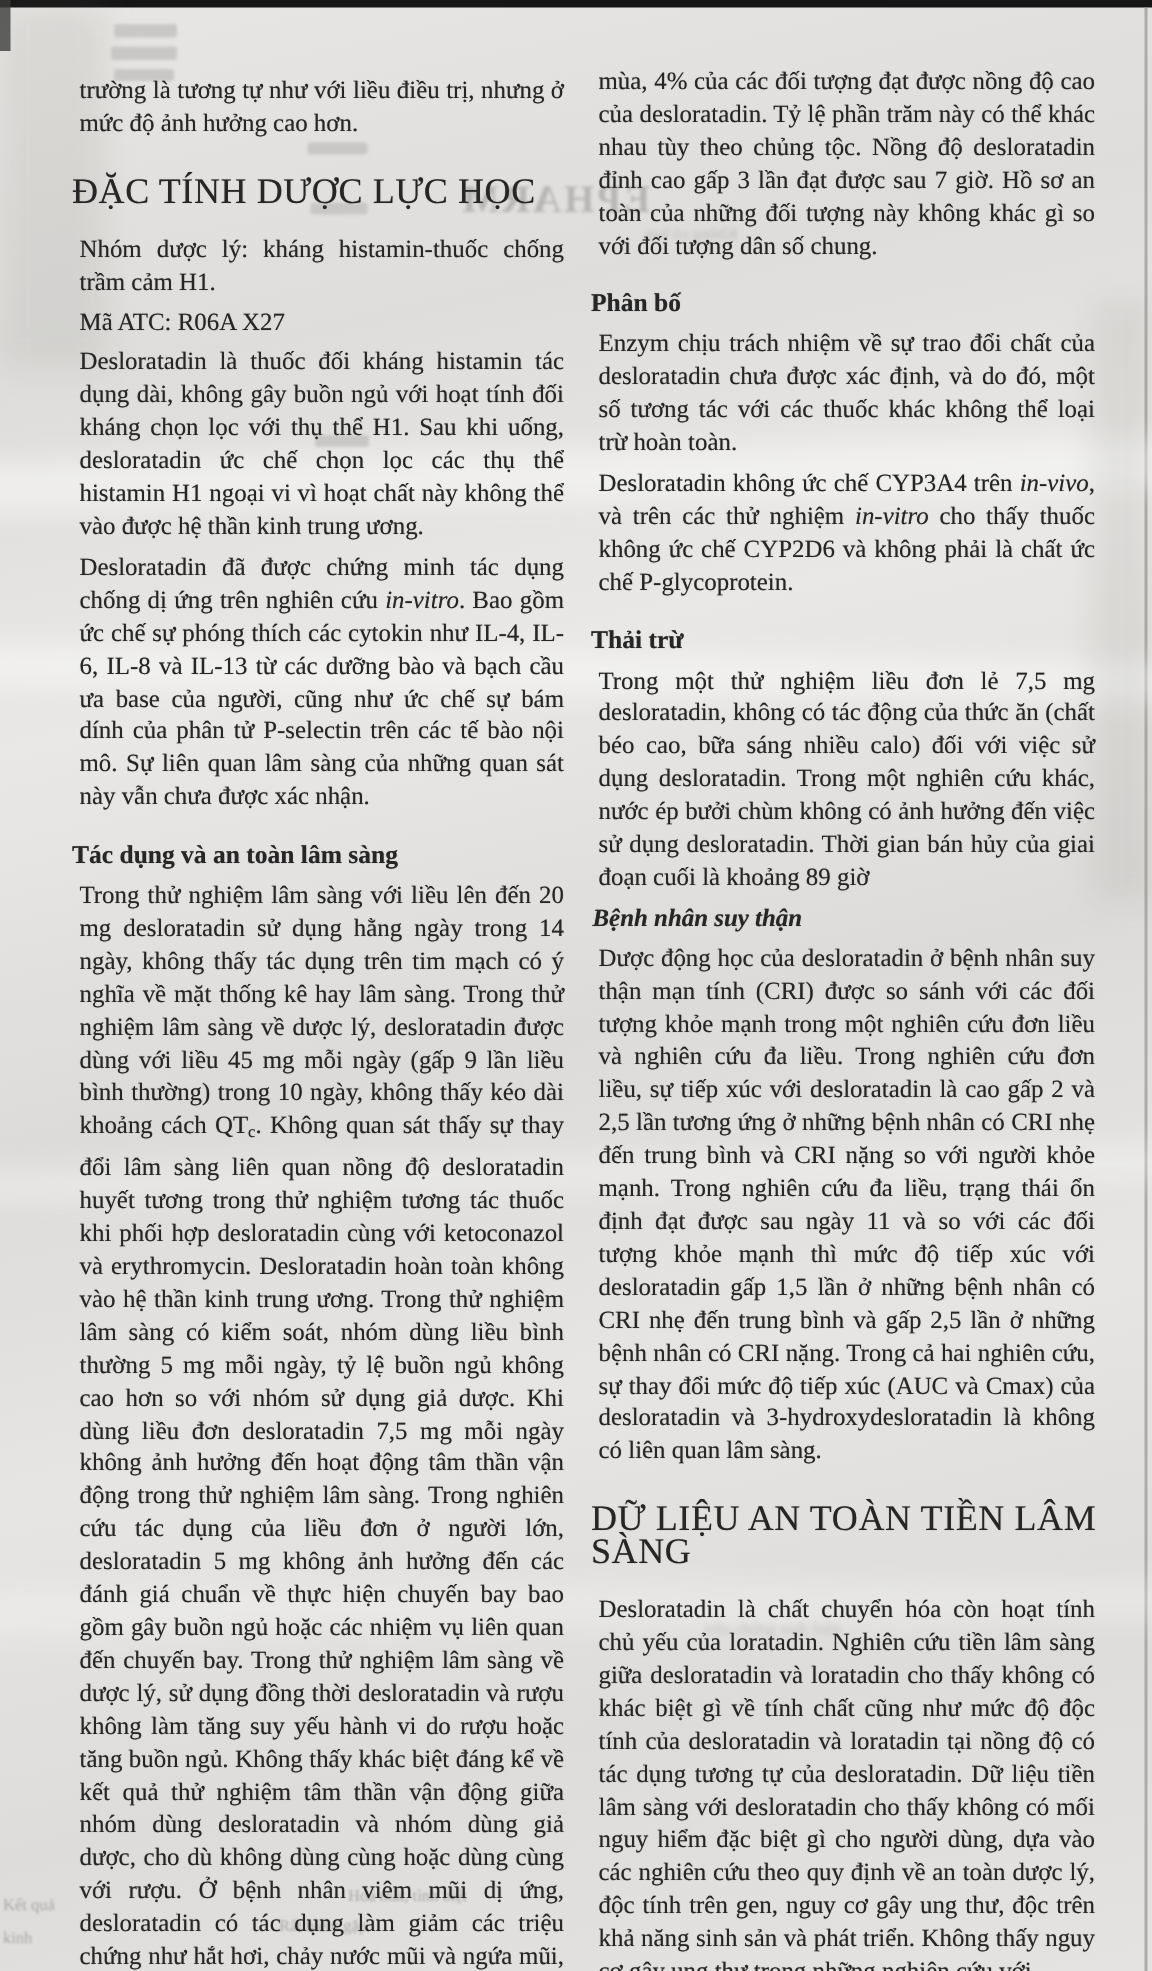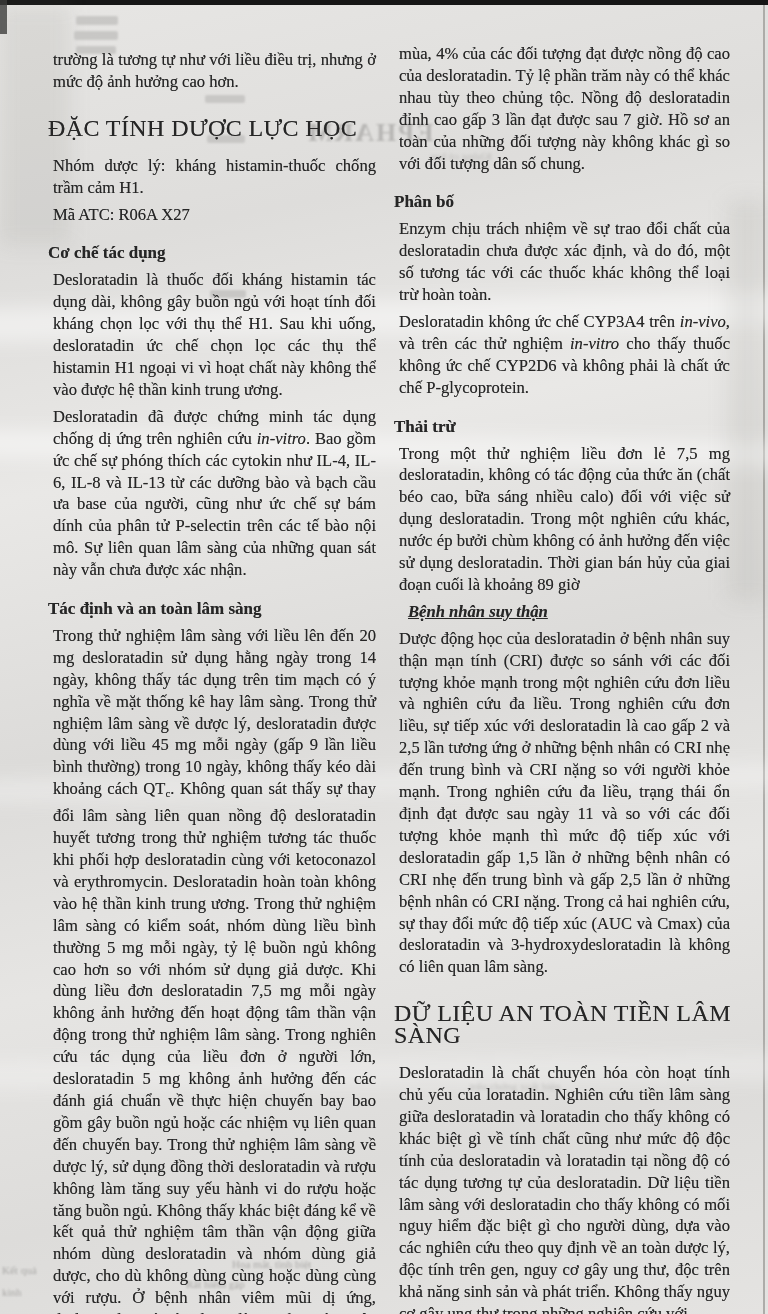--- a/index.html
+++ b/index.html
@@ -38,21 +38,21 @@
   .bp4{left:232px;top:1258px;}
   .bp5{left:430px;top:150px;transform:scaleX(-1);filter:blur(1.4px);opacity:.55;}
   .bp6{left:470px;top:1080px;filter:blur(1.6px);opacity:.5;}
   
   .col{position:absolute;font-size:16.6px;line-height:21.9px;}
   .col-left{left:48px;top:44px;width:333px;height:1270px;overflow:hidden;}
   .col-right{left:394px;top:38px;width:341px;height:1276px;overflow:hidden;}
   .blk-paragraph{text-align:justify;margin:5px;}
   .blk-heading{font-weight:400;font-size:24px;letter-spacing:.4px;margin:25px 0 15px;}
   .blk-subheading{font-weight:700;font-size:17px;margin:17px 0 1px;}
-  .blk-subheading-italic{font-weight:700;font-style:italic;font-size:16.6px;margin:1px 14px 0;text-decoration:underline;}
+  .blk-subheading-italic{font-weight:700;font-style:italic;font-size:16.6px;margin:1px 1px 0;}
   .blk em{font-style:italic;}
   .blk sub{font-size:11px;vertical-align:-3px;}
   .blk{text-shadow:0 0 .6px rgba(40,40,40,.55);}
 </style>
 </head>
 <body>
 
 <div class="page">
   <div class="top-bar"></div>
   <div class="left-corner"></div>
@@ -78,24 +78,23 @@
   <div class="bleed-plain bp3">Rất hiếm gặp</div>
   <div class="bleed-plain bp4">Hoa mắt, tình biệt</div>
   <div class="bleed-plain bp5">Không có ban</div>
   <div class="bleed-plain bp6">trệu chứng xuất hiện</div>
 
   <div class="col col-left">
       <div class="blk blk-paragraph"><span>trường là tương tự như với liều điều trị, nhưng ở mức độ ảnh hưởng cao hơn.</span></div>
       <div class="blk blk-heading"><span>ĐẶC TÍNH DƯỢC LỰC HỌC</span></div>
       <div class="blk blk-paragraph"><span>Nhóm dược lý: kháng histamin-thuốc chống trầm cảm H1.</span></div>
       <div class="blk blk-paragraph"><span>Mã ATC: R06A X27</span></div>
-      <div class="blk blk-subheading"><span>Cơ chế tác dụng</span></div>
       <div class="blk blk-paragraph"><span>Desloratadin là thuốc đối kháng histamin tác dụng dài, không gây buồn ngủ với hoạt tính đối kháng chọn lọc với thụ thể H1. Sau khi uống, desloratadin ức chế chọn lọc các thụ thể histamin H1 ngoại vi vì hoạt chất này không thể vào được hệ thần kinh trung ương.</span></div>
       <div class="blk blk-paragraph"><span>Desloratadin đã được chứng minh tác dụng chống dị ứng trên nghiên cứu </span><em>in-vitro</em><span>. Bao gồm ức chế sự phóng thích các cytokin như IL-4, IL-6, IL-8 và IL-13 từ các dưỡng bào và bạch cầu ưa base của người, cũng như ức chế sự bám dính của phân tử P-selectin trên các tế bào nội mô. Sự liên quan lâm sàng của những quan sát này vẫn chưa được xác nhận.</span></div>
-      <div class="blk blk-subheading"><span>Tác định và an toàn lâm sàng</span></div>
+      <div class="blk blk-subheading"><span>Tác dụng và an toàn lâm sàng</span></div>
       <div class="blk blk-paragraph"><span>Trong thử nghiệm lâm sàng với liều lên đến 20 mg desloratadin sử dụng hằng ngày trong 14 ngày, không thấy tác dụng trên tim mạch có ý nghĩa về mặt thống kê hay lâm sàng. Trong thử nghiệm lâm sàng về dược lý, desloratadin được dùng với liều 45 mg mỗi ngày (gấp 9 lần liều bình thường) trong 10 ngày, không thấy kéo dài khoảng cách QT</span><sub>c</sub><span>. Không quan sát thấy sự thay đổi lâm sàng liên quan nồng độ desloratadin huyết tương trong thử nghiệm tương tác thuốc khi phối hợp desloratadin cùng với ketoconazol và erythromycin. Desloratadin hoàn toàn không vào hệ thần kinh trung ương. Trong thử nghiệm lâm sàng có kiểm soát, nhóm dùng liều bình thường 5 mg mỗi ngày, tỷ lệ buồn ngủ không cao hơn so với nhóm sử dụng giả dược. Khi dùng liều đơn desloratadin 7,5 mg mỗi ngày không ảnh hưởng đến hoạt động tâm thần vận động trong thử nghiệm lâm sàng. Trong nghiên cứu tác dụng của liều đơn ở người lớn, desloratadin 5 mg không ảnh hưởng đến các đánh giá chuẩn về thực hiện chuyến bay bao gồm gây buồn ngủ hoặc các nhiệm vụ liên quan đến chuyến bay. Trong thử nghiệm lâm sàng về dược lý, sử dụng đồng thời desloratadin và rượu không làm tăng suy yếu hành vi do rượu hoặc tăng buồn ngủ. Không thấy khác biệt đáng kể về kết quả thử nghiệm tâm thần vận động giữa nhóm dùng desloratadin và nhóm dùng giả dược, cho dù không dùng cùng hoặc dùng cùng với rượu. Ở bệnh nhân viêm mũi dị ứng, desloratadin có tác dụng làm giảm các triệu chứng như hắt hơi, chảy nước mũi và ngứa mũi, cũng như ngứa mắt, chảy nước mắt và đỏ mắt, và ngứa miệng. Tác dụng kiểm soát các triệu chứng này của desloratadin kéo dài trong 24 giờ.</span></div>
     </div>
   <div class="col col-right">
       <div class="blk blk-paragraph"><span>mùa, 4% của các đối tượng đạt được nồng độ cao của desloratadin. Tỷ lệ phần trăm này có thể khác nhau tùy theo chủng tộc. Nồng độ desloratadin đỉnh cao gấp 3 lần đạt được sau 7 giờ. Hồ sơ an toàn của những đối tượng này không khác gì so với đối tượng dân số chung.</span></div>
       <div class="blk blk-subheading"><span>Phân bố</span></div>
       <div class="blk blk-paragraph"><span>Enzym chịu trách nhiệm về sự trao đổi chất của desloratadin chưa được xác định, và do đó, một số tương tác với các thuốc khác không thể loại trừ hoàn toàn.</span></div>
       <div class="blk blk-paragraph"><span>Desloratadin không ức chế CYP3A4 trên </span><em>in-vivo</em><span>, và trên các thử nghiệm </span><em>in-vitro</em><span> cho thấy thuốc không ức chế CYP2D6 và không phải là chất ức chế P-glycoprotein.</span></div>
       <div class="blk blk-subheading"><span>Thải trừ</span></div>
       <div class="blk blk-paragraph"><span>Trong một thử nghiệm liều đơn lẻ 7,5 mg desloratadin, không có tác động của thức ăn (chất béo cao, bữa sáng nhiều calo) đối với việc sử dụng desloratadin. Trong một nghiên cứu khác, nước ép bưởi chùm không có ảnh hưởng đến việc sử dụng desloratadin. Thời gian bán hủy của giai đoạn cuối là khoảng 89 giờ</span></div>
       <div class="blk blk-subheading-italic"><span>Bệnh nhân suy thận</span></div>

